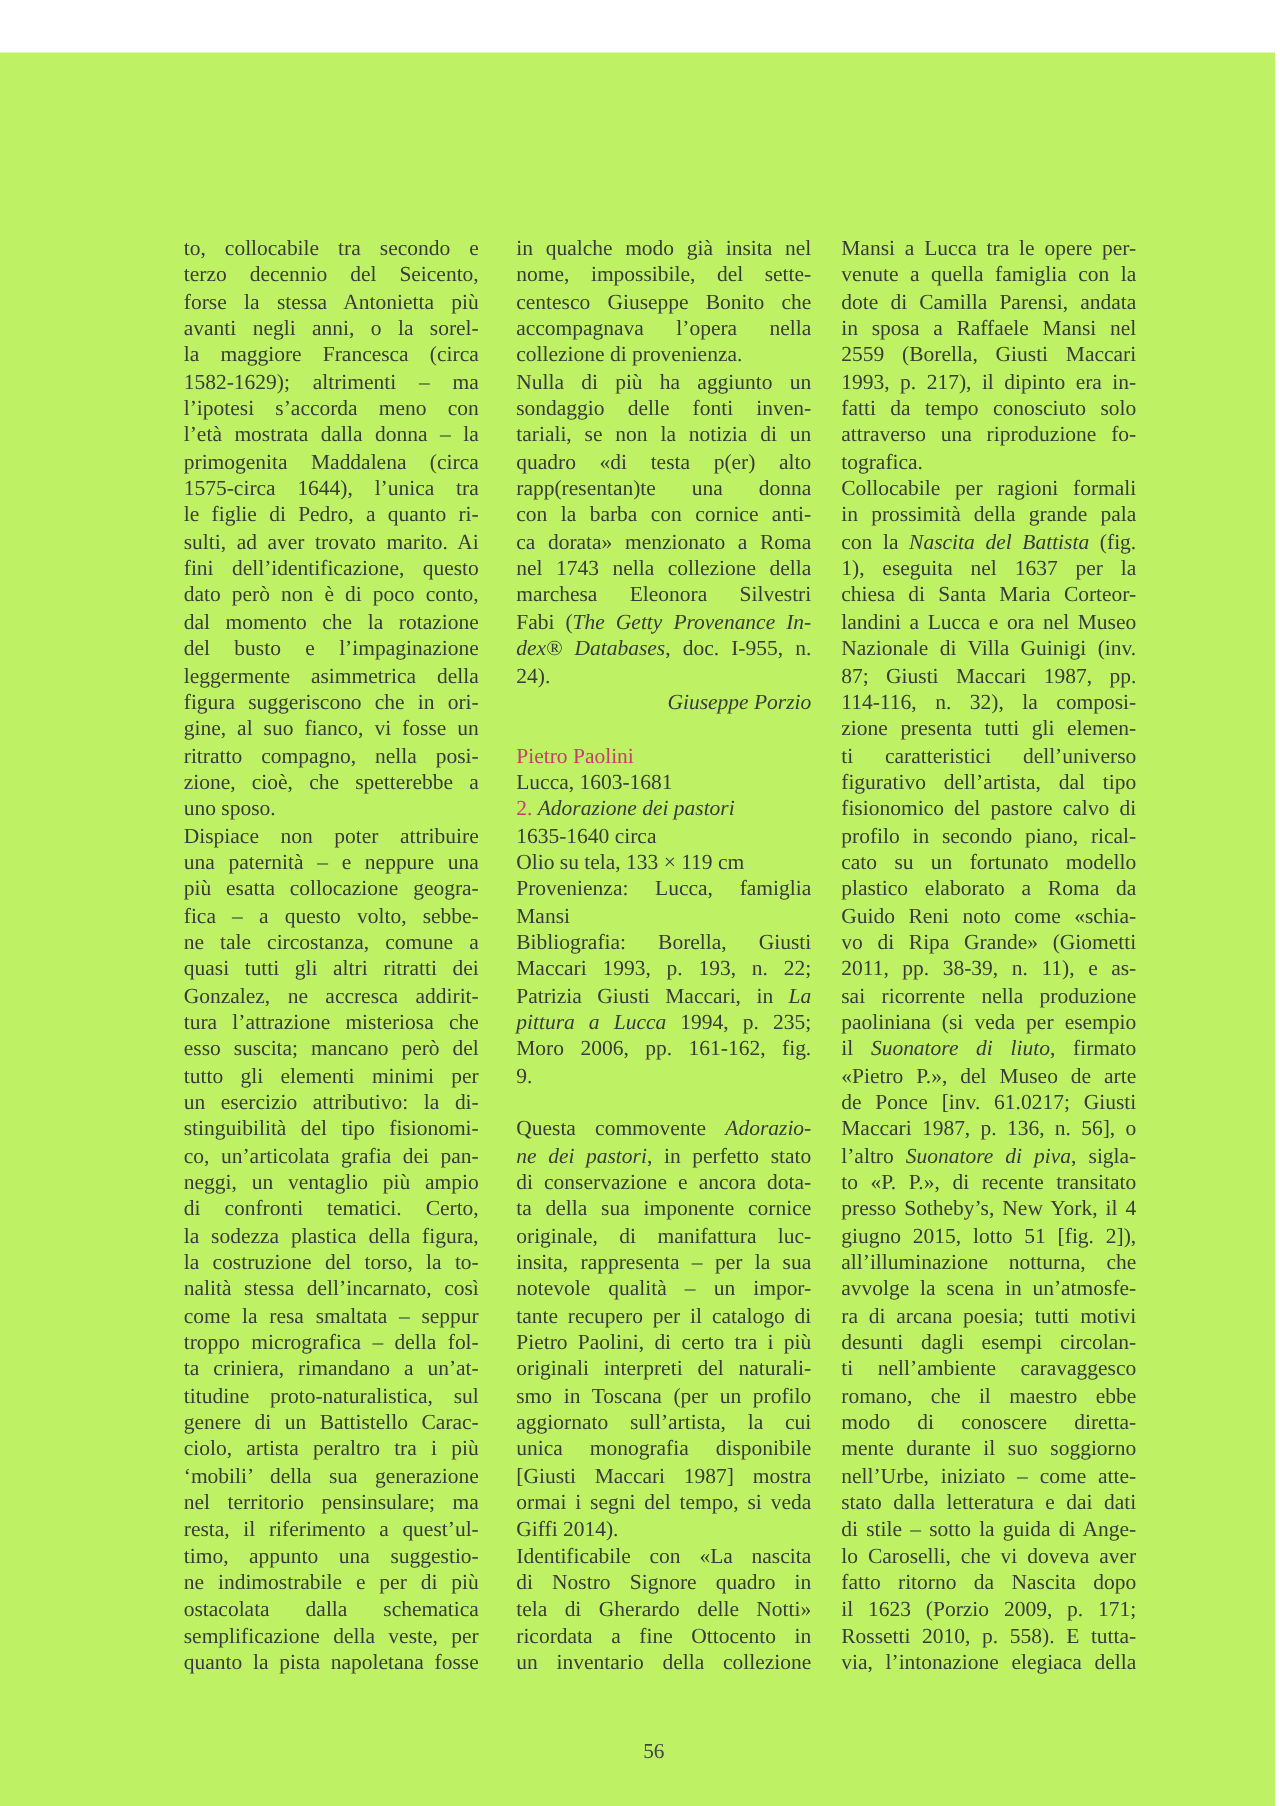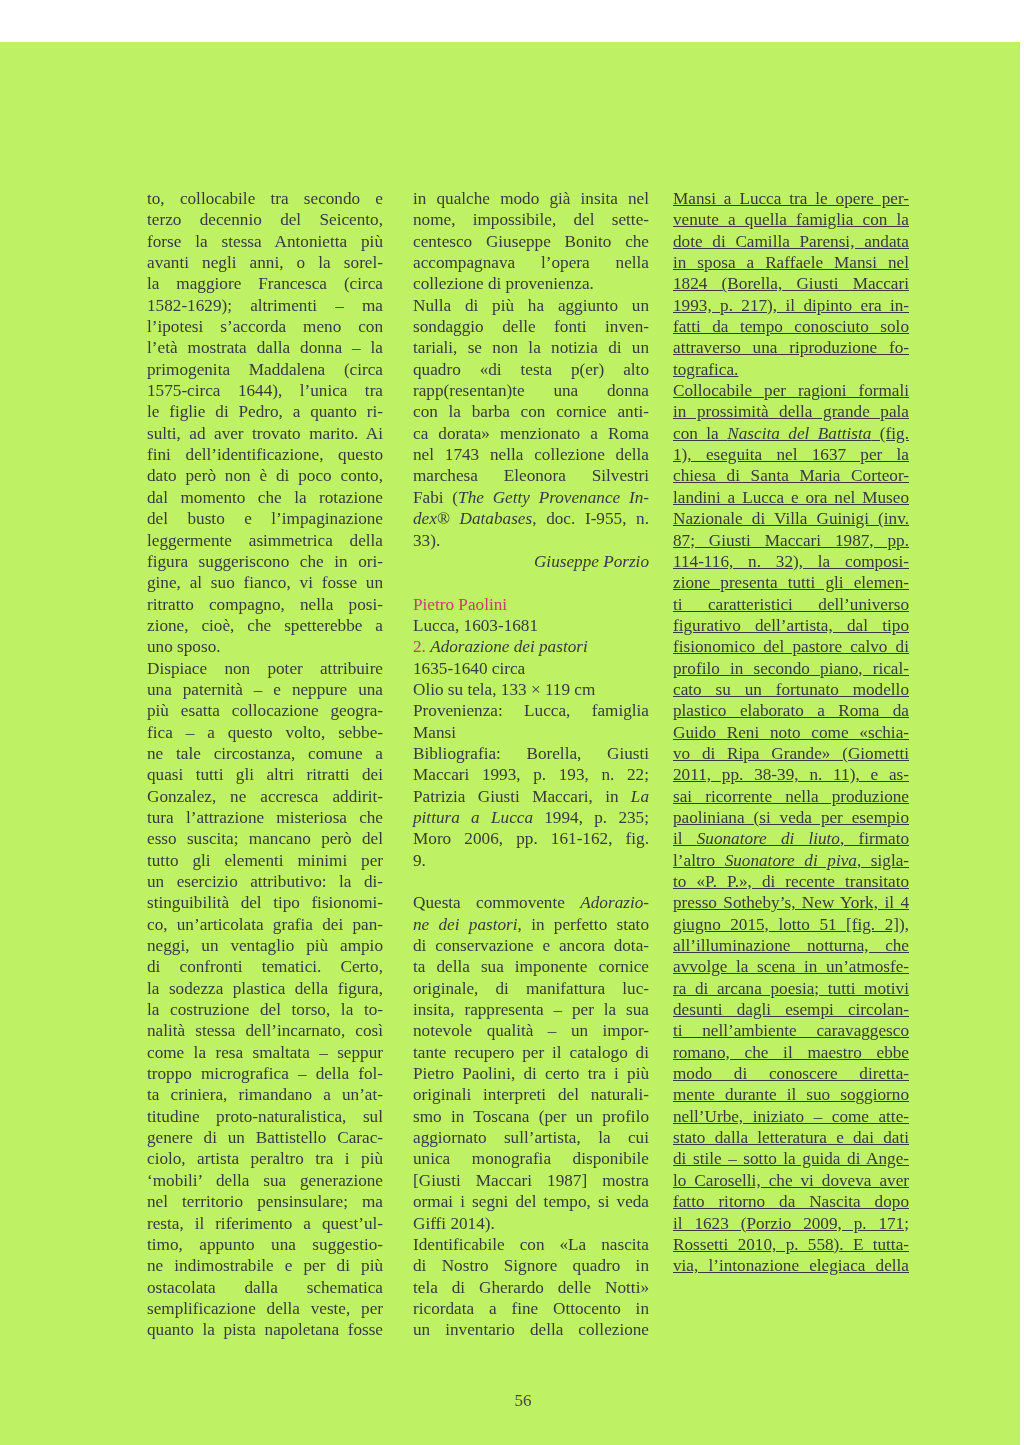--- a/index.html
+++ b/index.html
@@ -9,21 +9,21 @@
     position: absolute; top: 146px; width: 236px;
     font-family: "Liberation Serif", "DejaVu Serif", serif;
     font-size: 17.2px; line-height: 21.35px; color: #3a3a3a;
   }
   .col .ln { display: block; white-space: nowrap; text-align: justify; text-align-last: justify; height: 21.35px; overflow: visible; }
   .col .ln.last { text-align-last: left; }
   .col .ln.right { text-align: left; text-align-last: right; }
   .col .ln.blank { }
   #col-left { left: 147px; }
   #col-mid { left: 413px; }
-  #col-right { left: 673px; text-decoration: underline; }
+  #col-right { left: 673px; }
   .accent { color: #c2406a; }
   i { font-style: italic; }
   .page-number {
     position: absolute; top: 1349px; left: 0; width: 1046px; text-align: center;
     font-family: "Liberation Serif", "DejaVu Serif", serif; font-size: 17px; color: #444;
   }
 </style>
 </head>
 <body>
 
@@ -98,21 +98,21 @@
         <span class="ln">tariali, se non la notizia di un</span>
         <span class="ln">quadro «di testa p(er) alto</span>
         <span class="ln">rapp(resentan)te una donna</span>
         <span class="ln">con la barba con cornice anti-</span>
         <span class="ln">ca dorata» menzionato a Roma</span>
         <span class="ln">nel 1743 nella collezione della</span>
         <span class="ln">marchesa Eleonora Silvestri</span>
       </div>
     <span class="ln"><span>Fabi (</span><i>The Getty Provenance In-</i></span>
     <span class="ln"><i>dex® Databases</i><span>, doc. I-955, n.</span></span>
-    <span class="ln last">33).</span>
+    <span class="ln last">24).</span>
     <span class="ln right"><i>Giuseppe Porzio</i></span>
     <span class="ln blank"></span>
 
     <div>
       <span class="ln last accent">Pietro Paolini</span>
       <span class="ln last">Lucca, 1603-1681</span>
       <span class="ln last"><span class="accent">2.</span> <i>Adorazione dei pastori</i></span>
       <span class="ln last">1635-1640 circa</span>
       <span class="ln last">Olio su tela, 133 × 119 cm</span>
       <span class="ln">Provenienza: Lucca, famiglia</span>
@@ -150,21 +150,21 @@
         <span class="ln">un inventario della collezione</span>
       </div>
   </div>
 
   <div class="col" id="col-right">
     <div id="right-a">
         <span class="ln">Mansi a Lucca tra le opere per-</span>
         <span class="ln">venute a quella famiglia con la</span>
         <span class="ln">dote di Camilla Parensi, andata</span>
         <span class="ln">in sposa a Raffaele Mansi nel</span>
-        <span class="ln">1824 (Borella, Giusti Maccari</span>
+        <span class="ln">2559 (Borella, Giusti Maccari</span>
         <span class="ln">1993, p. 217), il dipinto era in-</span>
         <span class="ln">fatti da tempo conosciuto solo</span>
         <span class="ln">attraverso una riproduzione fo-</span>
         <span class="ln last">tografica.</span>
         <span class="ln">Collocabile per ragioni formali</span>
         <span class="ln">in prossimità della grande pala</span>
       </div>
     <span class="ln"><span>con la </span><i>Nascita del Battista</i><span> (fig.</span></span>
     <div id="right-b">
         <span class="ln">1), eseguita nel 1637 per la</span>
@@ -180,20 +180,25 @@
         <span class="ln">profilo in secondo piano, rical-</span>
         <span class="ln">cato su un fortunato modello</span>
         <span class="ln">plastico elaborato a Roma da</span>
         <span class="ln">Guido Reni noto come «schia-</span>
         <span class="ln">vo di Ripa Grande» (Giometti</span>
         <span class="ln">2011, pp. 38-39, n. 11), e as-</span>
         <span class="ln">sai ricorrente nella produzione</span>
         <span class="ln">paoliniana (si veda per esempio</span>
       </div>
     <span class="ln"><span>il </span><i>Suonatore di liuto</i><span>, firmato</span></span>
+    <div id="right-c">
+        <span class="ln">«Pietro P.», del Museo de arte</span>
+        <span class="ln">de Ponce [inv. 61.0217; Giusti</span>
+        <span class="ln">Maccari 1987, p. 136, n. 56], o</span>
+      </div>
     <span class="ln"><span>l’altro </span><i>Suonatore di piva</i><span>, sigla-</span></span>
     <div id="right-d">
         <span class="ln">to «P. P.», di recente transitato</span>
         <span class="ln">presso Sotheby’s, New York, il 4</span>
         <span class="ln">giugno 2015, lotto 51 [fig. 2]),</span>
         <span class="ln">all’illuminazione notturna, che</span>
         <span class="ln">avvolge la scena in un’atmosfe-</span>
         <span class="ln">ra di arcana poesia; tutti motivi</span>
         <span class="ln">desunti dagli esempi circolan-</span>
         <span class="ln">ti nell’ambiente caravaggesco</span>

